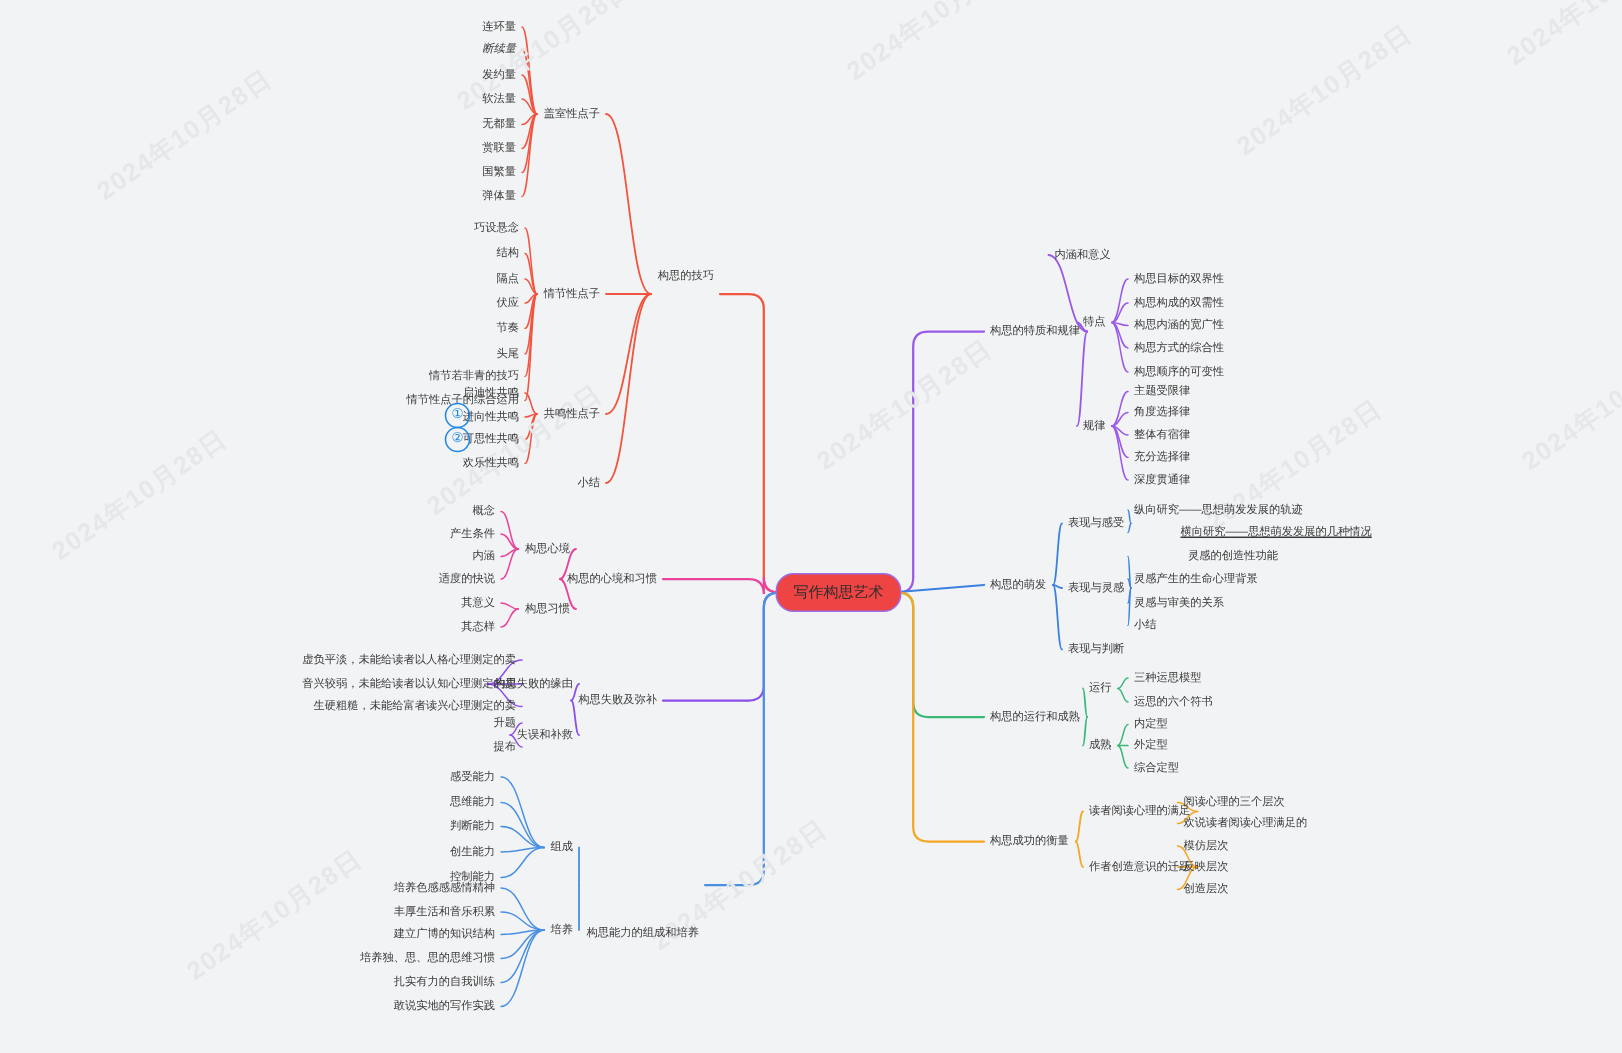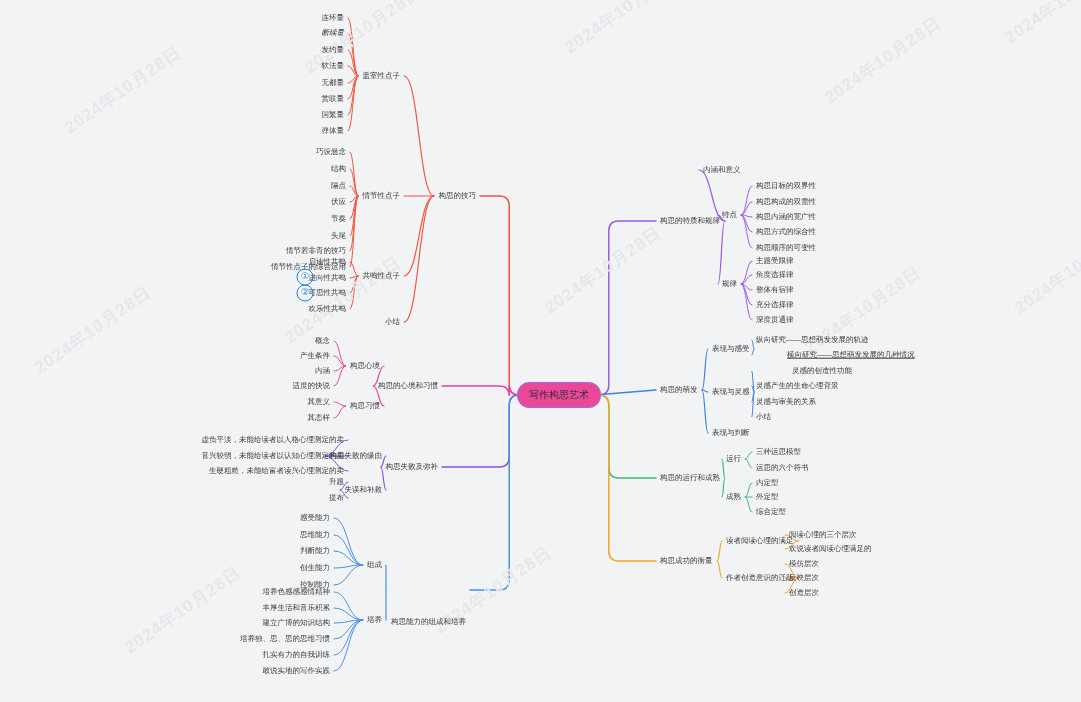--- a/index.html
+++ b/index.html
@@ -16,21 +16,21 @@
     pointer-events:none;user-select:none;letter-spacing:1px;
   }
   .node{
     position:absolute;white-space:nowrap;font-size:7.5px;
     color:#3a3a3a;line-height:1.15;transform:translateY(-50%);
   }
   .node.r{transform:translate(-100%,-50%);}
   .root{
     position:absolute;transform:translate(-50%,-50%);
     border:1.4px solid #9b6ee8;border-radius:12px;
-    background:#ec4899;color:#2d2d2d;font-size:10px;
+    background:#ef4444;color:#2d2d2d;font-size:10px;
     padding:5px 11px;white-space:nowrap;
   }
   .badge{
     position:absolute;transform:translate(-50%,-50%);
     width:15px;height:15px;border:1.3px solid #1e88e5;border-radius:50%;
     color:#1e88e5;font-size:9px;line-height:13px;text-align:center;
     background:transparent;
   }
 </style>
 </head>
@@ -142,21 +142,21 @@
     <div class="wm" style="left: 820px; top: 90px;">2024年10月28日</div>
     <div class="wm" style="left: 1000px; top: 30px;">2024年10月28日</div>
     <div class="wm" style="left: 30px; top: 360px;">2024年10月28日</div>
     <div class="wm" style="left: 280px; top: 330px;">2024年10月28日</div>
     <div class="wm" style="left: 540px; top: 300px;">2024年10月28日</div>
     <div class="wm" style="left: 800px; top: 340px;">2024年10月28日</div>
     <div class="wm" style="left: 1010px; top: 300px;">2024年10月28日</div>
     <div class="wm" style="left: 120px; top: 640px;">2024年10月28日</div>
     <div class="wm" style="left: 430px; top: 620px;">2024年10月28日</div>
     <div class="root" style="left: 559px; top: 395px; border-color: rgb(155, 110, 232);">写作构思艺术</div>
-    <div class="node r" style="left: 476px; top: 196px;">构思的技巧</div>
+    <div class="node r" style="left: 476px; top: 184px;">构思的技巧</div>
     <div class="node r" style="left: 400px; top: 76px;">盖室性点子</div>
     <div class="node r" style="left: 344px; top: 18px;">连环量</div>
     <div class="node r" style="left: 344px; top: 33px; font-style: italic;">断续量</div>
     <div class="node r" style="left: 344px; top: 50px;">发约量</div>
     <div class="node r" style="left: 344px; top: 66px;">软法量</div>
     <div class="node r" style="left: 344px; top: 83px;">无都量</div>
     <div class="node r" style="left: 344px; top: 99px;">赏联量</div>
     <div class="node r" style="left: 344px; top: 115px;">国繁量</div>
     <div class="node r" style="left: 344px; top: 131px;">弹体量</div>
     <div class="node r" style="left: 400px; top: 196px;">情节性点子</div>

